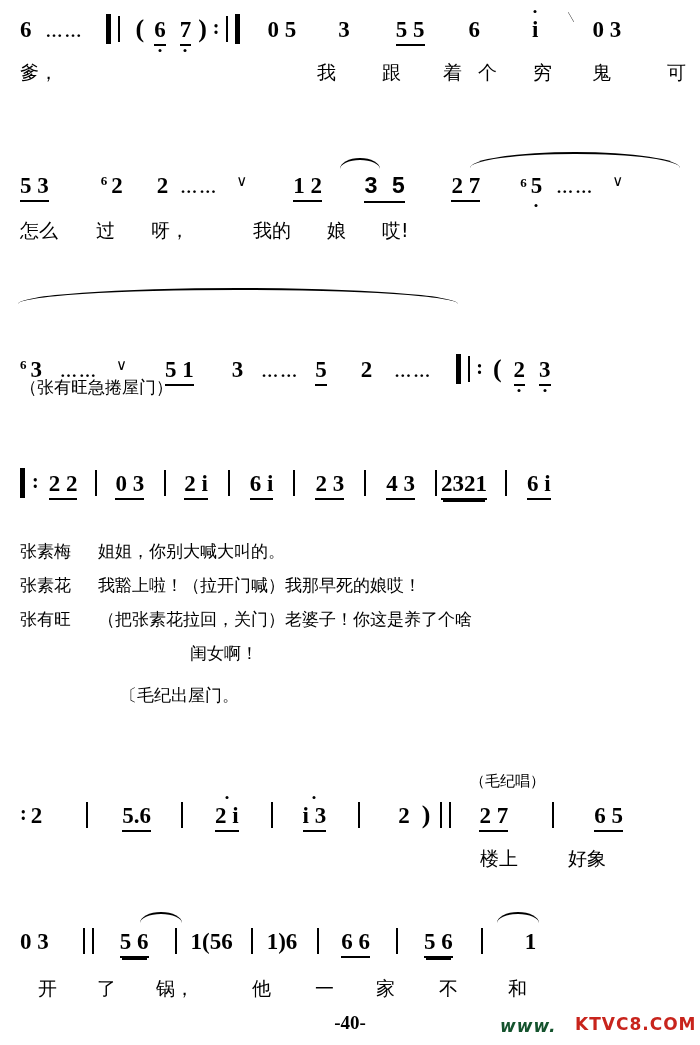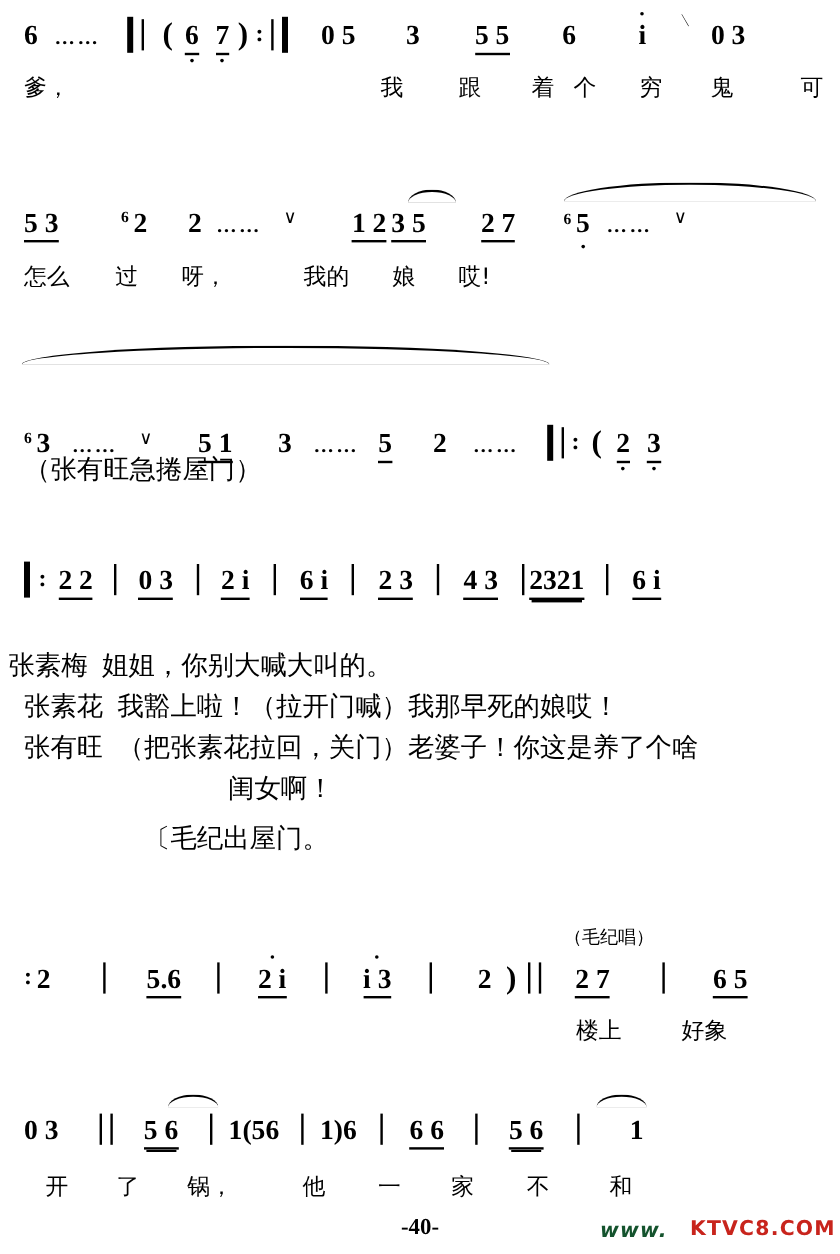--- a/index.html
+++ b/index.html
@@ -26,21 +26,21 @@
   .repeatdots{display:inline-block;font-size:20px;font-weight:bold;vertical-align:3px;}
   .tie{position:absolute;border-top:2px solid #000;border-radius:50%/100% 100% 0 0;height:9px;}
   .slurlong{position:absolute;border-top:2px solid #000;border-radius:50%/100% 100% 0 0;height:14px;}
   .vmark{display:inline-block;font-size:15px;vertical-align:7px;}
   .dotabove{position:relative;}
   .dotabove:after{content:"";position:absolute;left:50%;top:-7px;width:3px;height:3px;background:#000;border-radius:50%;transform:translateX(-50%);}
   .dotbelow{position:relative;}
   .dotbelow:after{content:"";position:absolute;left:50%;bottom:-8px;width:3px;height:3px;background:#000;border-radius:50%;transform:translateX(-50%);}
 
   
-  .dlg{position:absolute;font-family:"DejaVu Sans","Liberation Sans",sans-serif;font-size:22px;white-space:nowrap;}
+  .dlg{position:absolute;font-family:"DejaVu Sans","Liberation Sans",sans-serif;font-size:17px;white-space:nowrap;}
   .spk{display:inline-block;width:78px;}
 
   
   .pagenum{position:absolute;left:0;right:0;text-align:center;font-size:19px;font-weight:bold;}
   .watermark{position:absolute;font-family:"DejaVu Sans","Liberation Sans",sans-serif;font-size:17px;font-weight:bold;letter-spacing:1px;}
   .wm-blue{color:#14532d;font-style:italic;}
   .wm-red{color:#c8241c;}
   .tinyflag{position:absolute;font-size:13px;}
 </style>
 </head>
@@ -88,21 +88,21 @@
 
   <div class="sysrow" style="left:20px;top:172px;">
     <span class="note u1">5 3</span>
     <span style="display:inline-block;width:44px;"></span>
     <span class="note small" style="vertical-align:8px;">6</span>
     <span class="note">2</span>
     <span class="note" style="margin-left:30px;">2</span>
     <span class="dots" style="margin-left:8px;">……</span>
     <span class="vmark" style="margin-left:14px;">∨</span>
     <span class="note u1" style="margin-left:42px;">1 2</span>
-    <span class="note u1" style="">3 5</span>
+    <span class="note u1" style="margin-left:38px;font-family:Liberation Mono, monospace;">3 5</span>
     <span class="note u1" style="margin-left:42px;">2 7</span>
     <span class="note small" style="margin-left:36px;vertical-align:6px;">6</span>
     <span class="note dotbelow">5</span>
     <span class="dots" style="margin-left:10px;">……</span>
     <span class="vmark" style="margin-left:14px;">∨</span>
   </div>
 
   <div class="sysrow" style="left:20px;top:218px;">
     <span class="lyr">怎么</span>
     <span class="lyr" style="margin-left:34px;">过</span>
@@ -148,21 +148,21 @@
     <span class="barline" style="margin-left:16px;"></span>
     <span class="note u1" style="margin-left:16px;">2 3</span>
     <span class="barline" style="margin-left:16px;"></span>
     <span class="note u1" style="margin-left:16px;">4 3</span>
     <span class="barline" style="margin-left:16px;"></span>
     <span class="note u2" style="">2321</span>
     <span class="barline" style="margin-left:14px;"></span>
     <span class="note u1" style="margin-left:16px;">6 i</span>
   </div>
 
-  <div class="dlg" style="left:7px;top:540px;font-family:Liberation Serif, serif;">
+  <div class="dlg" style="left:20px;top:540px;font-family:Liberation Serif, serif;">
     <span class="spk">张素梅</span><span>姐姐，你别大喊大叫的。</span>
   </div>
   <div class="dlg" style="left:20px;top:574px;">
     <span class="spk">张素花</span><span>我豁上啦！（拉开门喊）我那早死的娘哎！</span>
   </div>
   <div class="dlg" style="left:20px;top:608px;">
     <span class="spk">张有旺</span><span>（把张素花拉回，关门）老婆子！你这是养了个啥</span>
   </div>
   <div class="dlg" style="left:190px;top:642px;">闺女啊！</div>
   <div class="dlg" style="left:120px;top:684px;">〔毛纪出屋门。</div>

